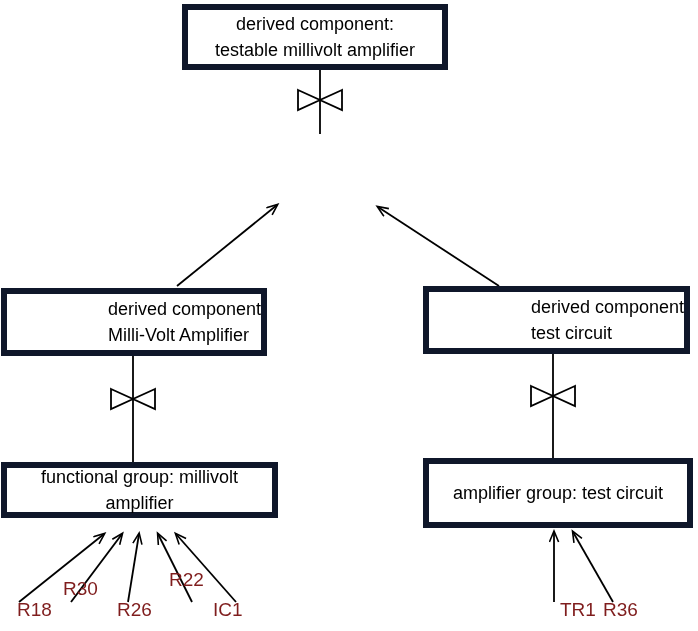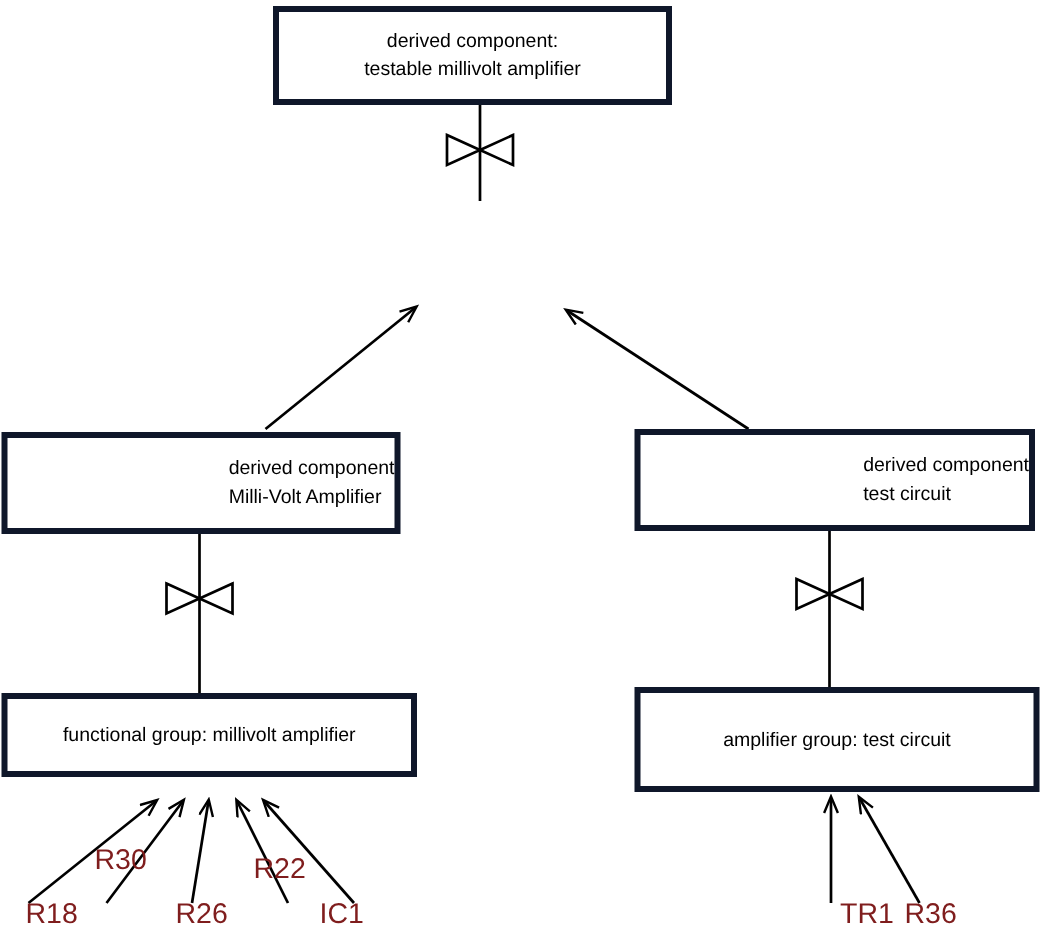--- a/index.html
+++ b/index.html
@@ -17,28 +17,28 @@
   }
   #svg-layer {
     position: absolute;
     left: 0;
     top: 0;
     width: 698px;
     height: 631px;
   }
   .node-box {
     position: absolute;
-    border: 4px solid #0f172a;
+    border: 6px solid #0f172a;
     background: #ffffff;
     box-sizing: border-box;
     display: flex;
     align-items: center;
     justify-content: center;
     text-align: center;
-    font-size: 13px;
+    font-size: 18px;
     color: #000000;
     line-height: 1.45;
     z-index: 2;
   }
   .node-box .txt {
     white-space: pre-line;
     display: block;
   }
   .node-box.left-align-text {
     justify-content: flex-end;
@@ -114,20 +114,20 @@
 
   <div class="node-box" id="node-fg-mv-amp" style="left: 1px; top: 462px; width: 277px; height: 56px;">
     <span class="txt">functional group: millivolt amplifier</span>
   </div>
 
   <div class="node-box" id="node-fg-test-circuit" style="left: 423px; top: 458px; width: 270px; height: 70px;">
     <span class="txt">amplifier group: test circuit</span>
   </div>
 
   <span class="leaf-label" id="lbl-leaf-r18" style="left: 17px; top: 599px;">R18</span>
-  <span class="leaf-label" id="lbl-leaf-r30" style="left: 63px; top: 563px;">R30</span>
+  <span class="leaf-label" id="lbl-leaf-r30" style="left: 63px; top: 578px;">R30</span>
   <span class="leaf-label" id="lbl-leaf-r26" style="left: 117px; top: 599px;">R26</span>
   <span class="leaf-label" id="lbl-leaf-r22" style="left: 169px; top: 569px;">R22</span>
   <span class="leaf-label" id="lbl-leaf-ic1" style="left: 213px; top: 599px;">IC1</span>
   <span class="leaf-label" id="lbl-leaf-tr1" style="left: 560px; top: 599px;">TR1</span>
   <span class="leaf-label" id="lbl-leaf-r36" style="left: 603px; top: 599px;">R36</span>
 
 </div>
 
 </body></html>

